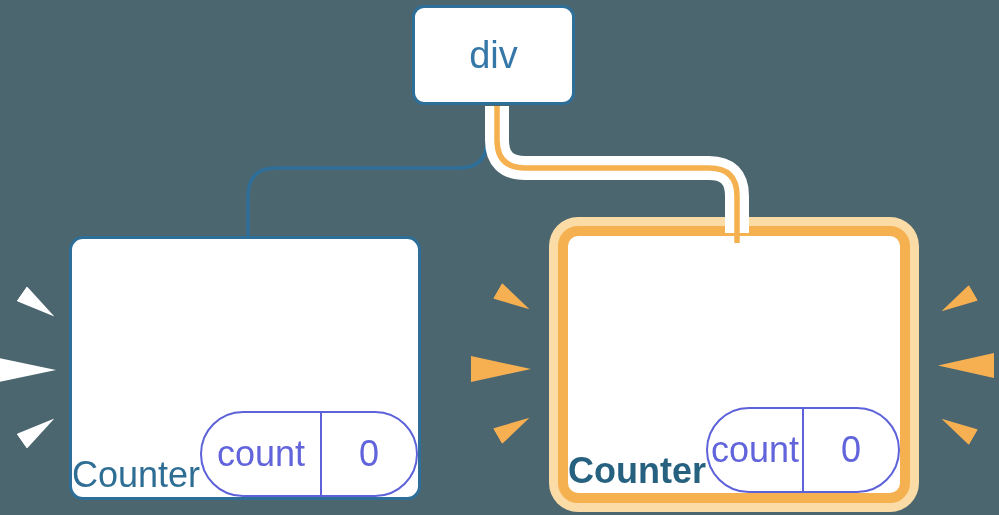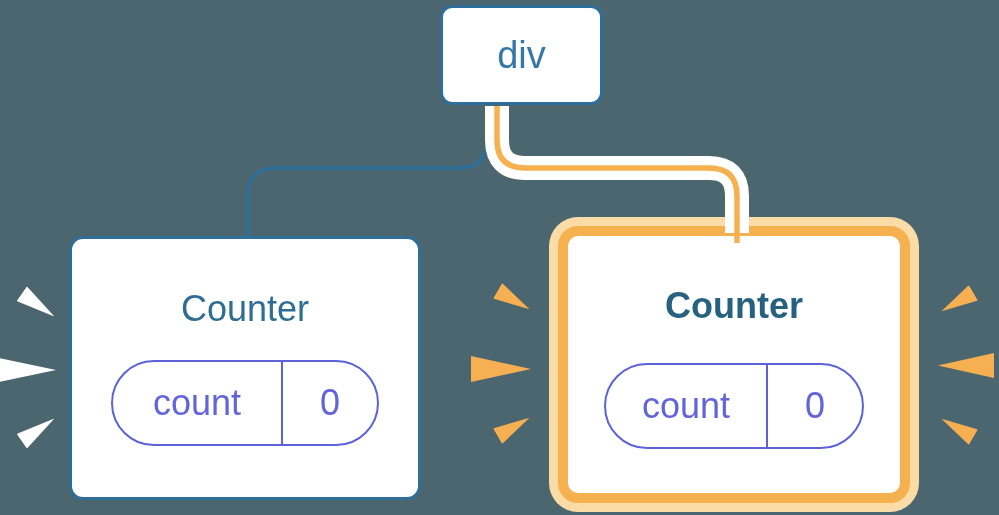--- a/index.html
+++ b/index.html
@@ -6,34 +6,34 @@
   .stage{
     position:relative;width:999px;height:515px;overflow:hidden;
     background:var(--bg,#4C6670);
     font-family:"Liberation Sans","DejaVu Sans",sans-serif;
   }
   
   .root-node{
     position:absolute;left:412px;top:5px;width:163px;height:100px;
     box-sizing:border-box;background:#fff;
     border:3px solid var(--stroke-blue,#2E6F99);border-radius:12px;
-    display:flex;align-items:center;justify-content:center;z-index:1;margin-left:28px;
+    display:flex;align-items:center;justify-content:center;z-index:1;
   }
   .root-node .label{
     font-size:38px;font-weight:500;color:var(--text-blue,#3578A8);
   }
   
   svg.edges{position:absolute;left:0;top:0;z-index:2;pointer-events:none;}
   .edge-blue{fill:none;stroke:var(--stroke-blue,#2E6F99);stroke-width:3.5;}
   .edge-casing{fill:none;stroke:#fff;stroke-width:24;}
   .edge-orange{fill:none;stroke:var(--orange,#F5B14F);stroke-width:5.5;}
   
   .counter-card{
     position:absolute;box-sizing:border-box;background:#fff;z-index:1;
-    display:flex;flex-direction:column;align-items:center;
+    display:flex;align-items:flex-end;
   }
   .counter-plain{
     left:69px;top:236px;width:352px;height:264px;
     border:3px solid var(--stroke-blue,#2E6F99);border-radius:14px;
     padding-top:48px;
   }
   .counter-plain .title{
     font-size:36px;font-weight:500;color:var(--title-left,#2F6E94);line-height:44px;
   }
   

